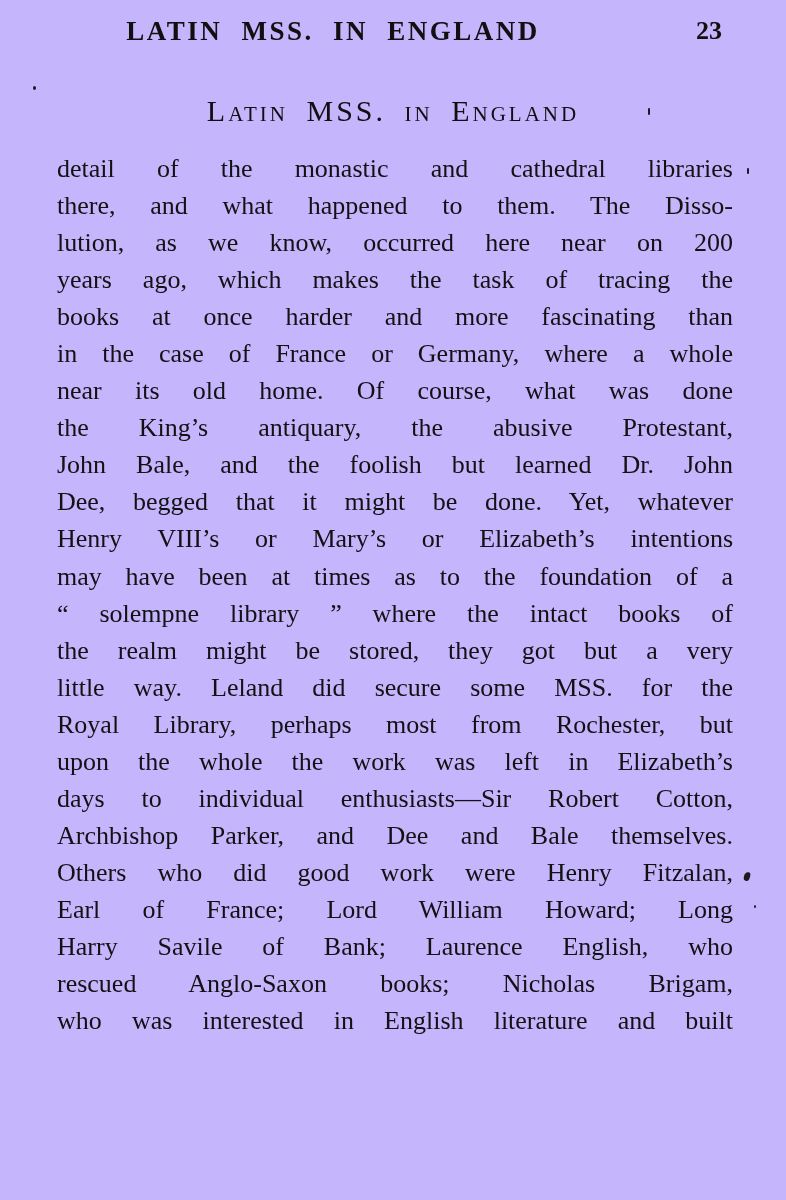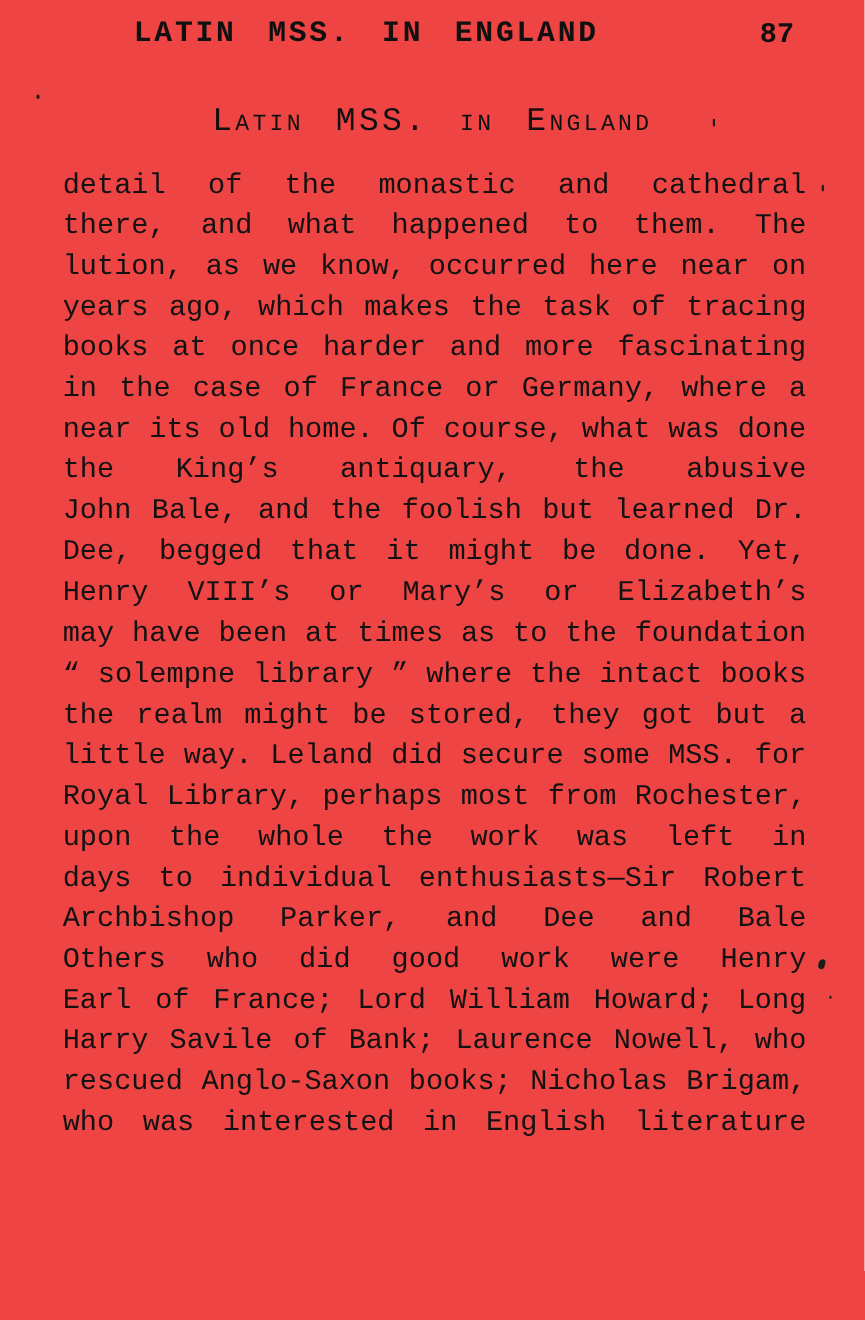--- a/index.html
+++ b/index.html
@@ -4,23 +4,23 @@
 <style>
   html, body {
     margin: 0;
     padding: 0;
     background: #ffffff;
   }
   .page {
     position: relative;
     width: 786px;
     height: 1200px;
-    background: #ef4444;
+    background: #c4b5fd;
     color: #121212;
-    font-family: Liberation Mono, monospace;
+    font-family: Liberation Serif, serif;
     overflow: hidden;
   }
   .running-head {
     position: absolute;
     top: 16px;
     left: 0;
     right: 120px;
     text-align: center;
     font-size: 27px;
     font-weight: 700;
@@ -80,21 +80,21 @@
   .speck.s4 { left: 754px; top: 905px; width: 2px; height: 3px; }
   .speck.s5 { left: 747px; top: 168px; width: 2px; height: 6px; border-radius: 2px; }
 </style>
 </head>
 <body>
 
 <div class="page">
 
   <div class="running-head">LATIN MSS. IN ENGLAND</div>
 
-  <div class="page-number">87</div>
+  <div class="page-number">23</div>
 
   <h1 class="section-heading">Latin MSS. in England</h1>
 
   <main class="body-text">
       <div class="line">detail of the monastic and cathedral libraries</div>
       <div class="line">there, and what happened to them. The Disso-</div>
       <div class="line">lution, as we know, occurred here near on 200</div>
       <div class="line">years ago, which makes the task of tracing the</div>
       <div class="line">books at once harder and more fascinating than</div>
       <div class="line">in the case of France or Germany, where a whole</div>
@@ -106,21 +106,21 @@
       <div class="line">may have been at times as to the foundation of a</div>
       <div class="line">“ solempne library ” where the intact books of</div>
       <div class="line">the realm might be stored, they got but a very</div>
       <div class="line">little way. Leland did secure some MSS. for the</div>
       <div class="line">Royal Library, perhaps most from Rochester, but</div>
       <div class="line">upon the whole the work was left in Elizabeth’s</div>
       <div class="line">days to individual enthusiasts—Sir Robert Cotton,</div>
       <div class="line">Archbishop Parker, and Dee and Bale themselves.</div>
       <div class="line">Others who did good work were Henry Fitzalan,</div>
       <div class="line">Earl of France; Lord William Howard; Long</div>
-      <div class="line">Harry Savile of Bank; Laurence Nowell, who</div>
+      <div class="line">Harry Savile of Bank; Laurence English, who</div>
       <div class="line">rescued Anglo-Saxon books; Nicholas Brigam,</div>
       <div class="line">who was interested in English literature and built</div>
     </main>
 
   <span class="speck dot s1"></span>
   <span class="speck s5"></span>
   <span class="speck s2"></span>
   <span class="speck s3"></span>
   <span class="speck dot s4"></span>
 

